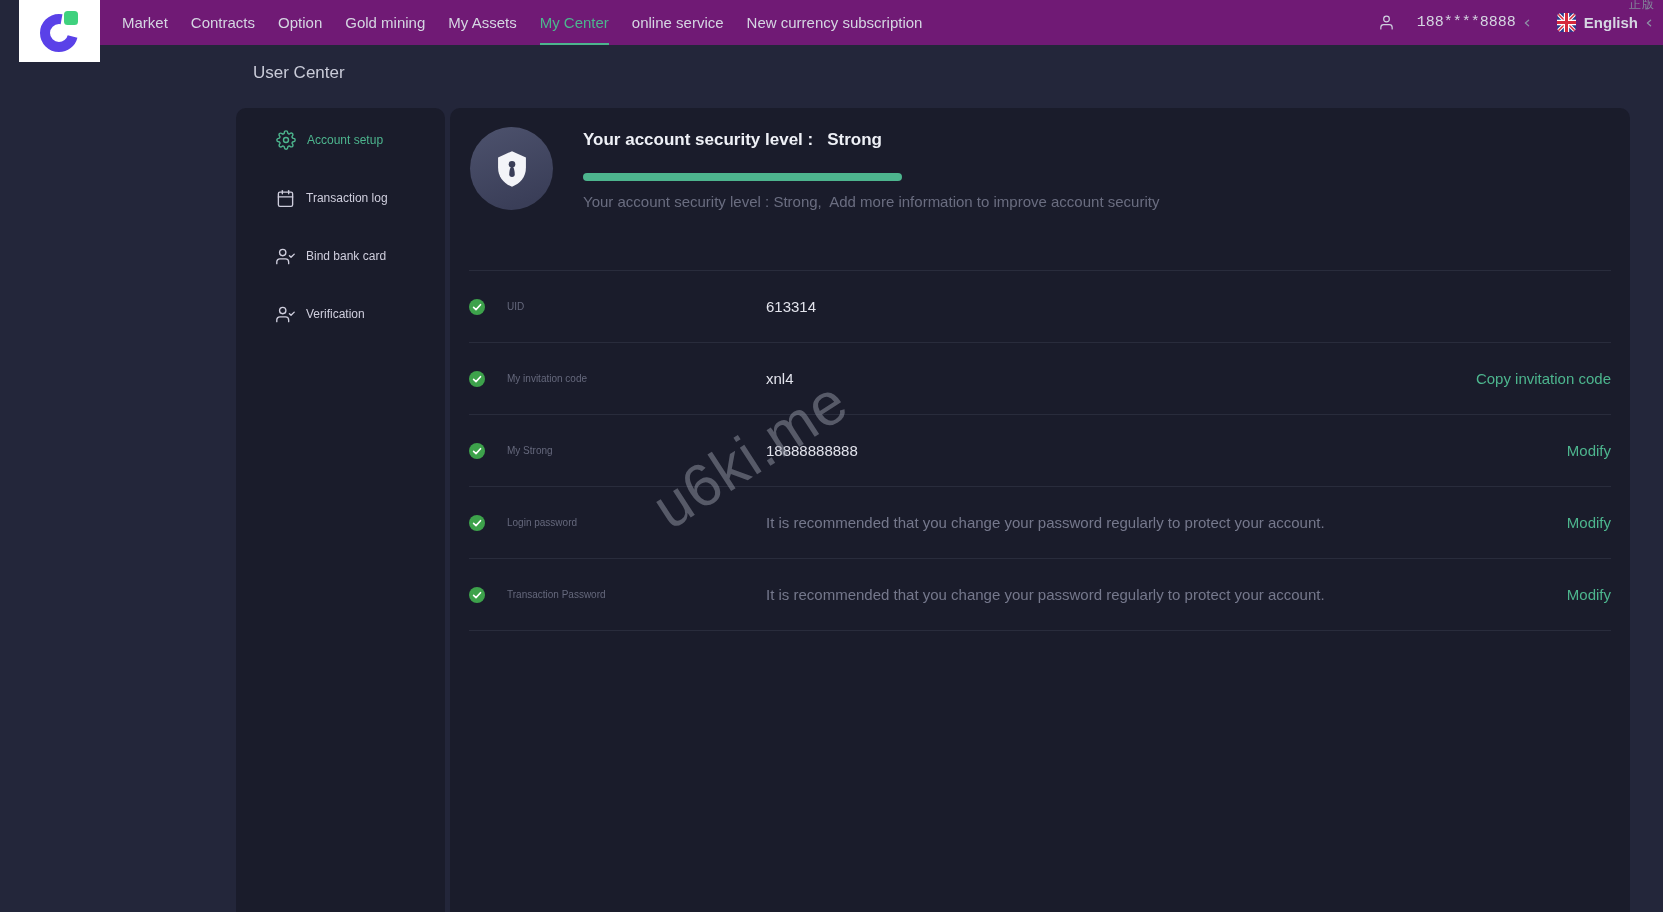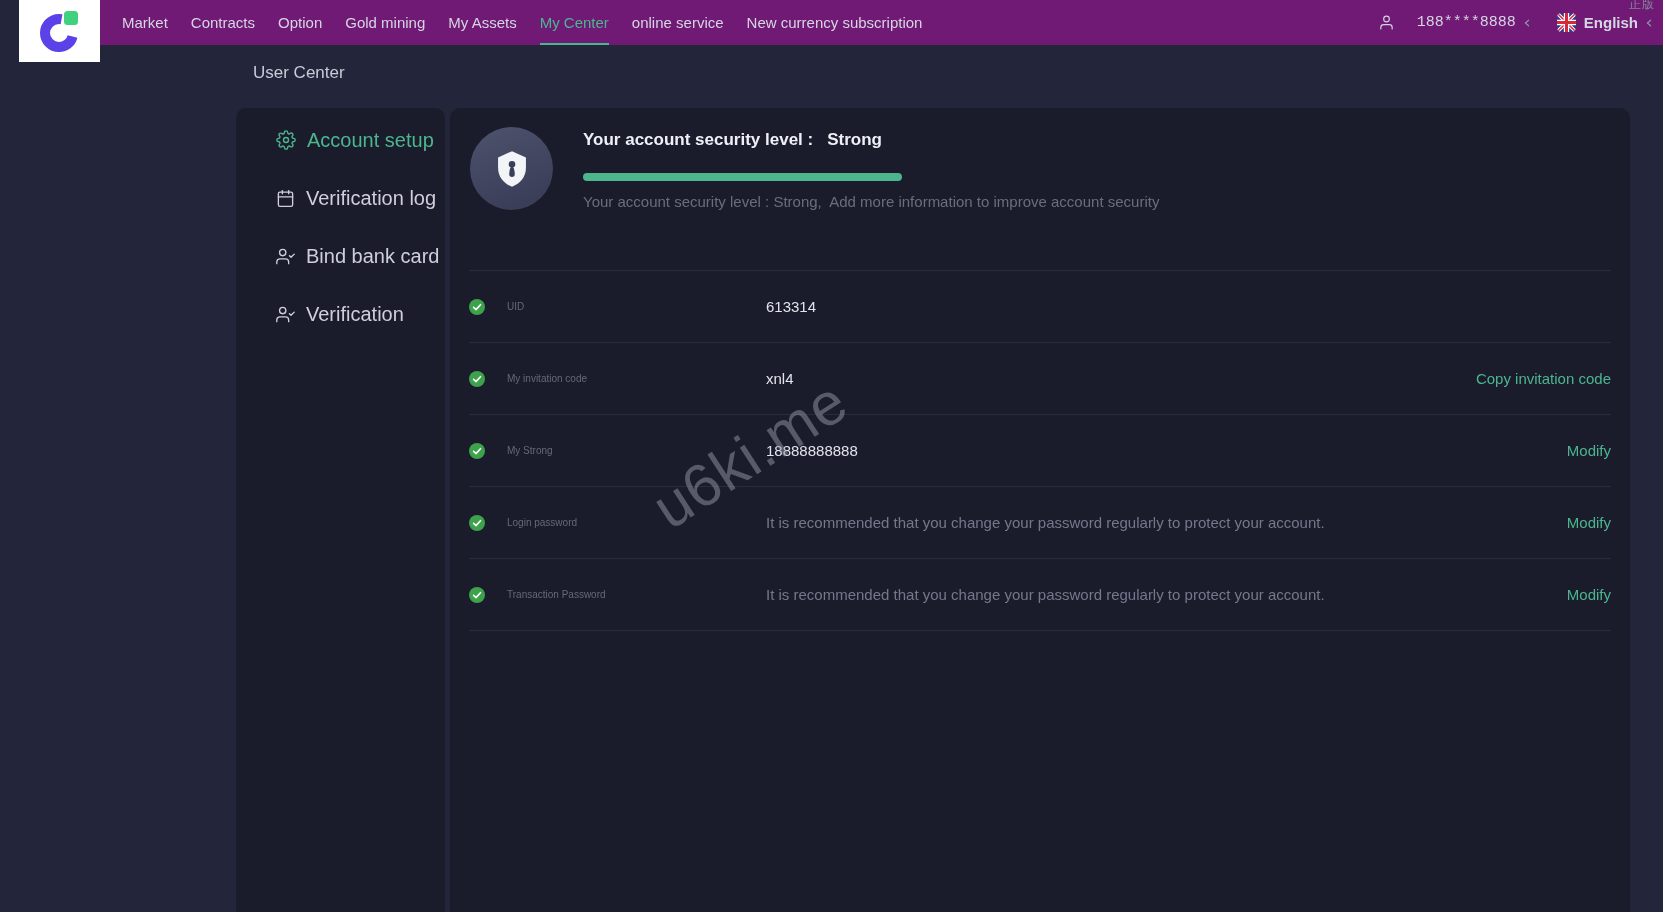--- a/index.html
+++ b/index.html
@@ -57,21 +57,21 @@
   }
   
   .sidebar {
     position:absolute; left:236px; top:108px; width:209px; bottom:0;
     background:#1a1c2b; border-radius:10px 10px 0 0;
     padding-top:12px;
   }
   .side-item {
     height:40px; margin-bottom:18px; padding-left:40px;
     display:flex; align-items:center; gap:11px;
-    font-size:20px; color:#cfcedd; cursor:pointer;
+    font-size:12px; color:#cfcedd; cursor:pointer;
   }
   .side-item .icn { display:inline-flex; color:#cfcedd; }
   .side-item.active { color:#4db58e; }
   .side-item.active .icn { color:#4db58e; }
   
   .main {
     position:absolute; left:450px; top:108px; width:1180px; bottom:0;
     background:#1a1c2b; border-radius:10px 10px 0 0;
   }
   .sec-header { position:relative; height:162px; }
@@ -198,21 +198,21 @@
   </div>
   <div class="side-item">
     <span class="icn">
       <svg width="19" height="19" viewBox="0 0 24 24" fill="none" stroke="currentColor" stroke-width="1.7" stroke-linecap="round" stroke-linejoin="round">
         <rect x="3" y="4" width="18" height="18" rx="2"></rect>
           <line x1="16" y1="2" x2="16" y2="6"></line>
           <line x1="8" y1="2" x2="8" y2="6"></line>
           <line x1="3" y1="10" x2="21" y2="10"></line>
       </svg>
     </span>
-    <span>Verification log</span>
+    <span>Transaction log</span>
   </div>
   <div class="side-item">
     <span class="icn">
       <svg width="19" height="19" viewBox="0 0 24 24" fill="none" stroke="currentColor" stroke-width="1.7" stroke-linecap="round" stroke-linejoin="round">
         <path d="M16 21v-2a4 4 0 0 0-4-4H5a4 4 0 0 0-4 4v2"></path>
           <circle cx="8.5" cy="7" r="4"></circle>
           <polyline points="17 11 19 13 23 9"></polyline>
       </svg>
     </span>
     <span>Bind bank card</span>

